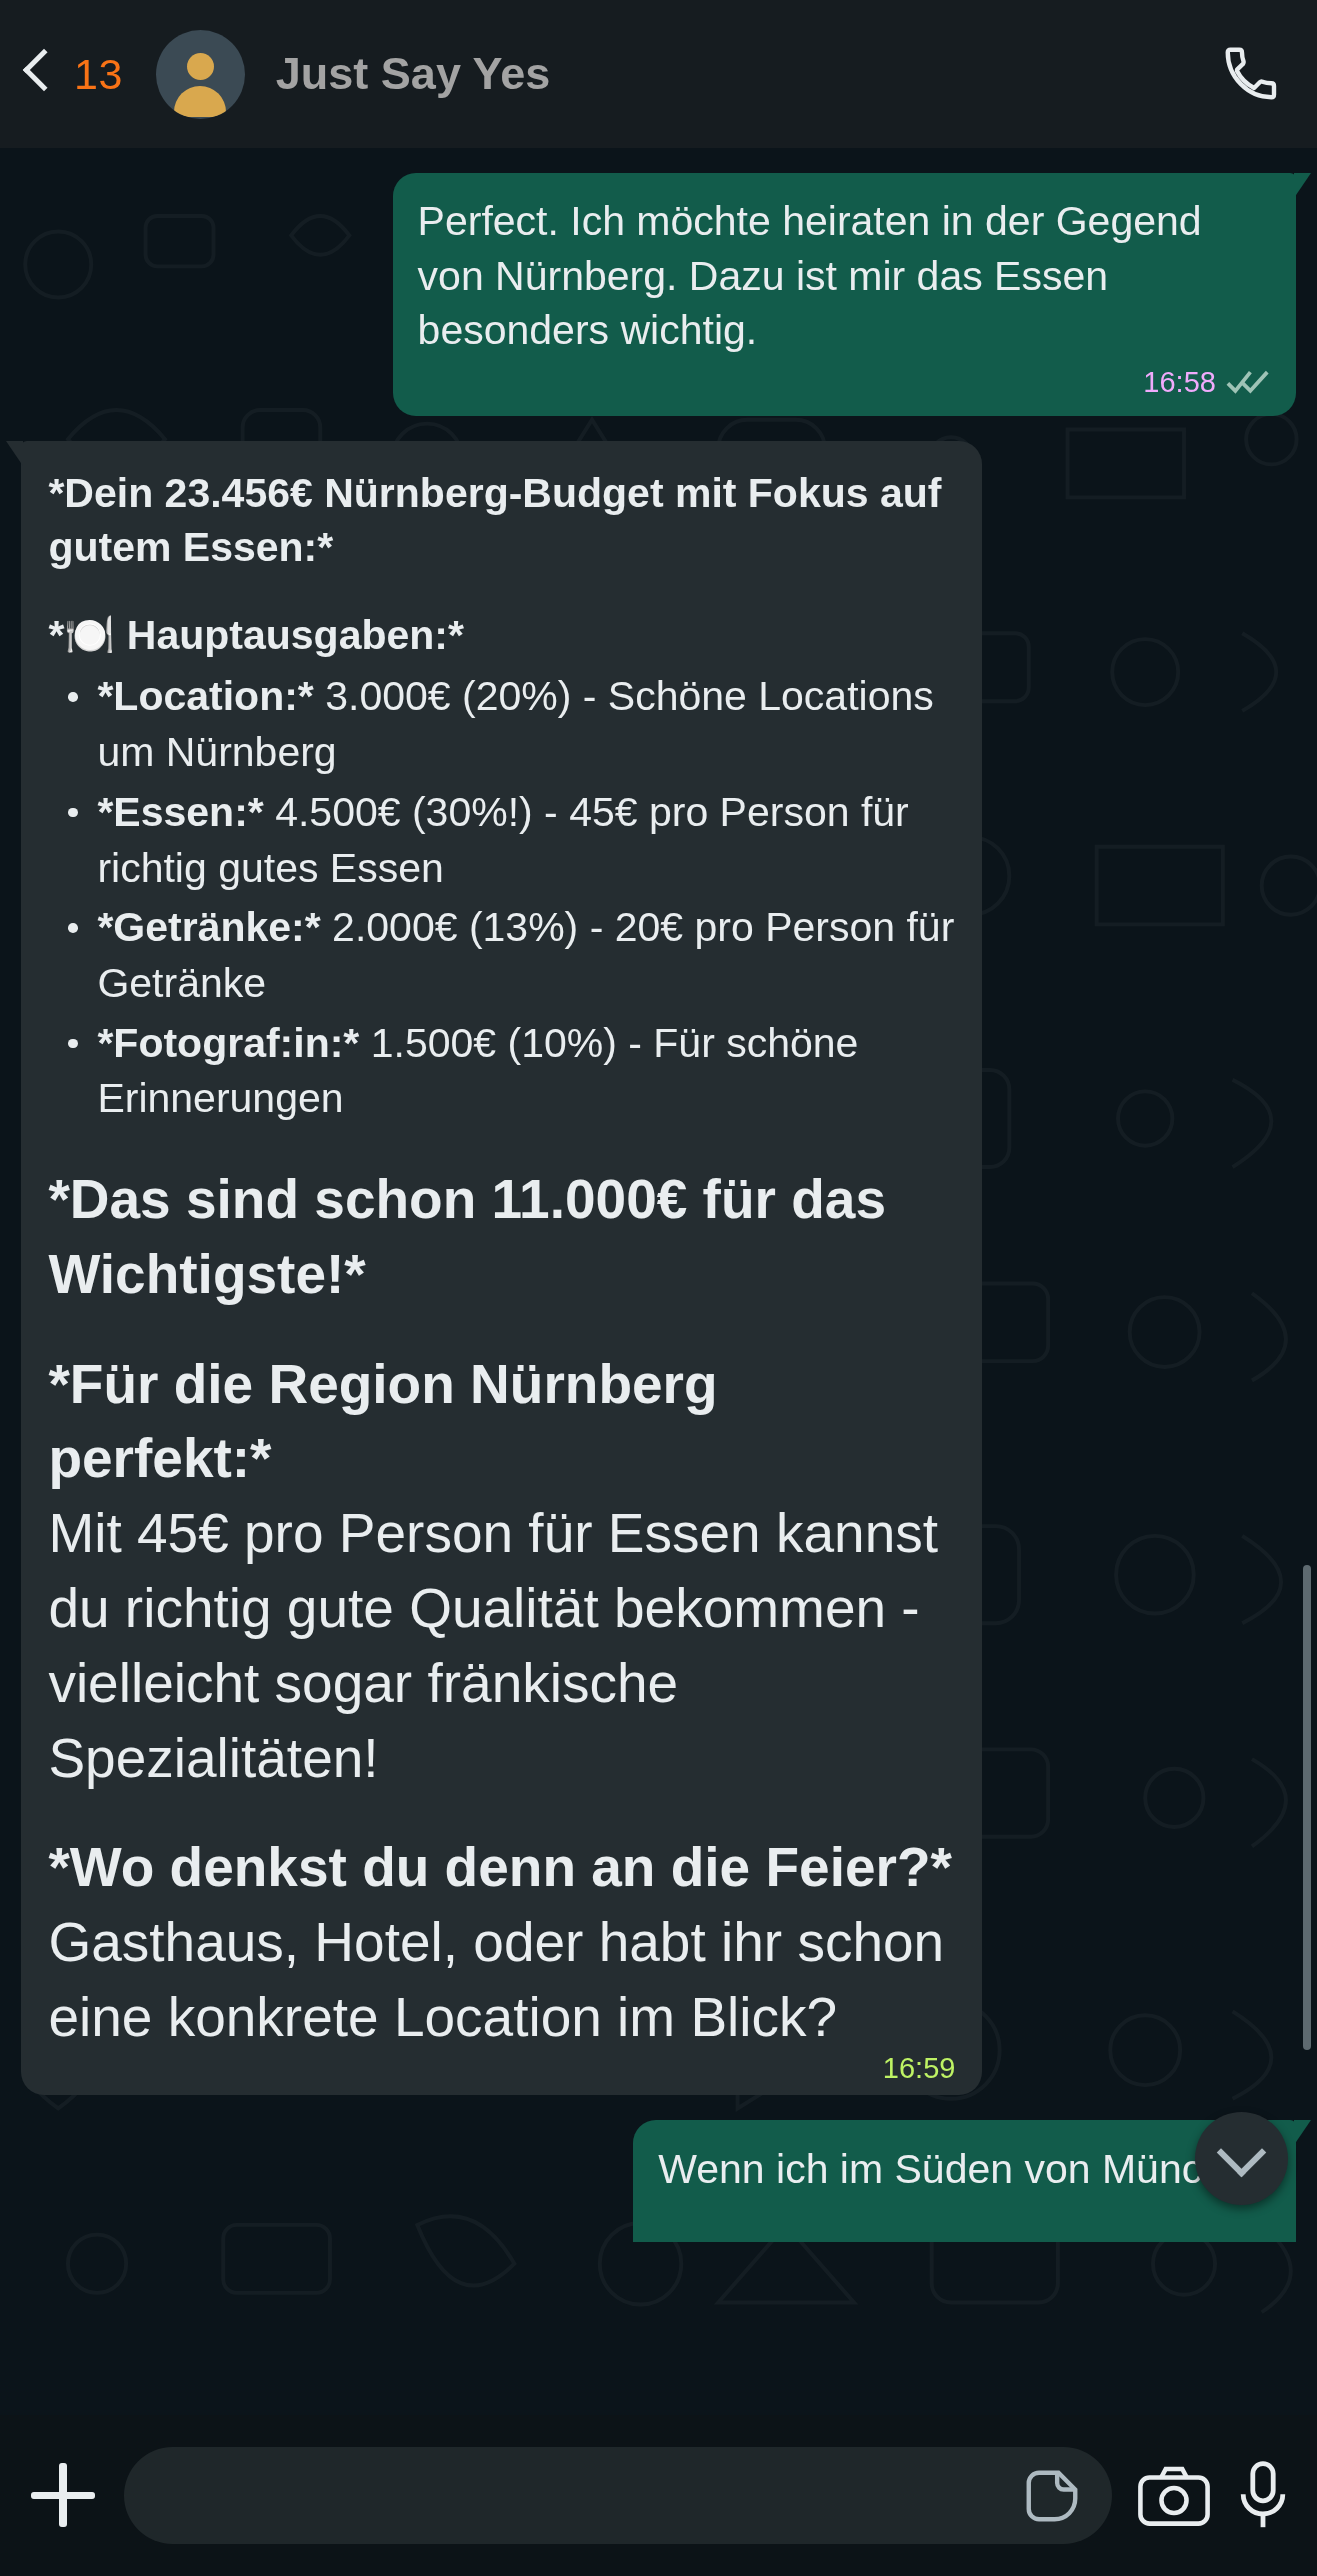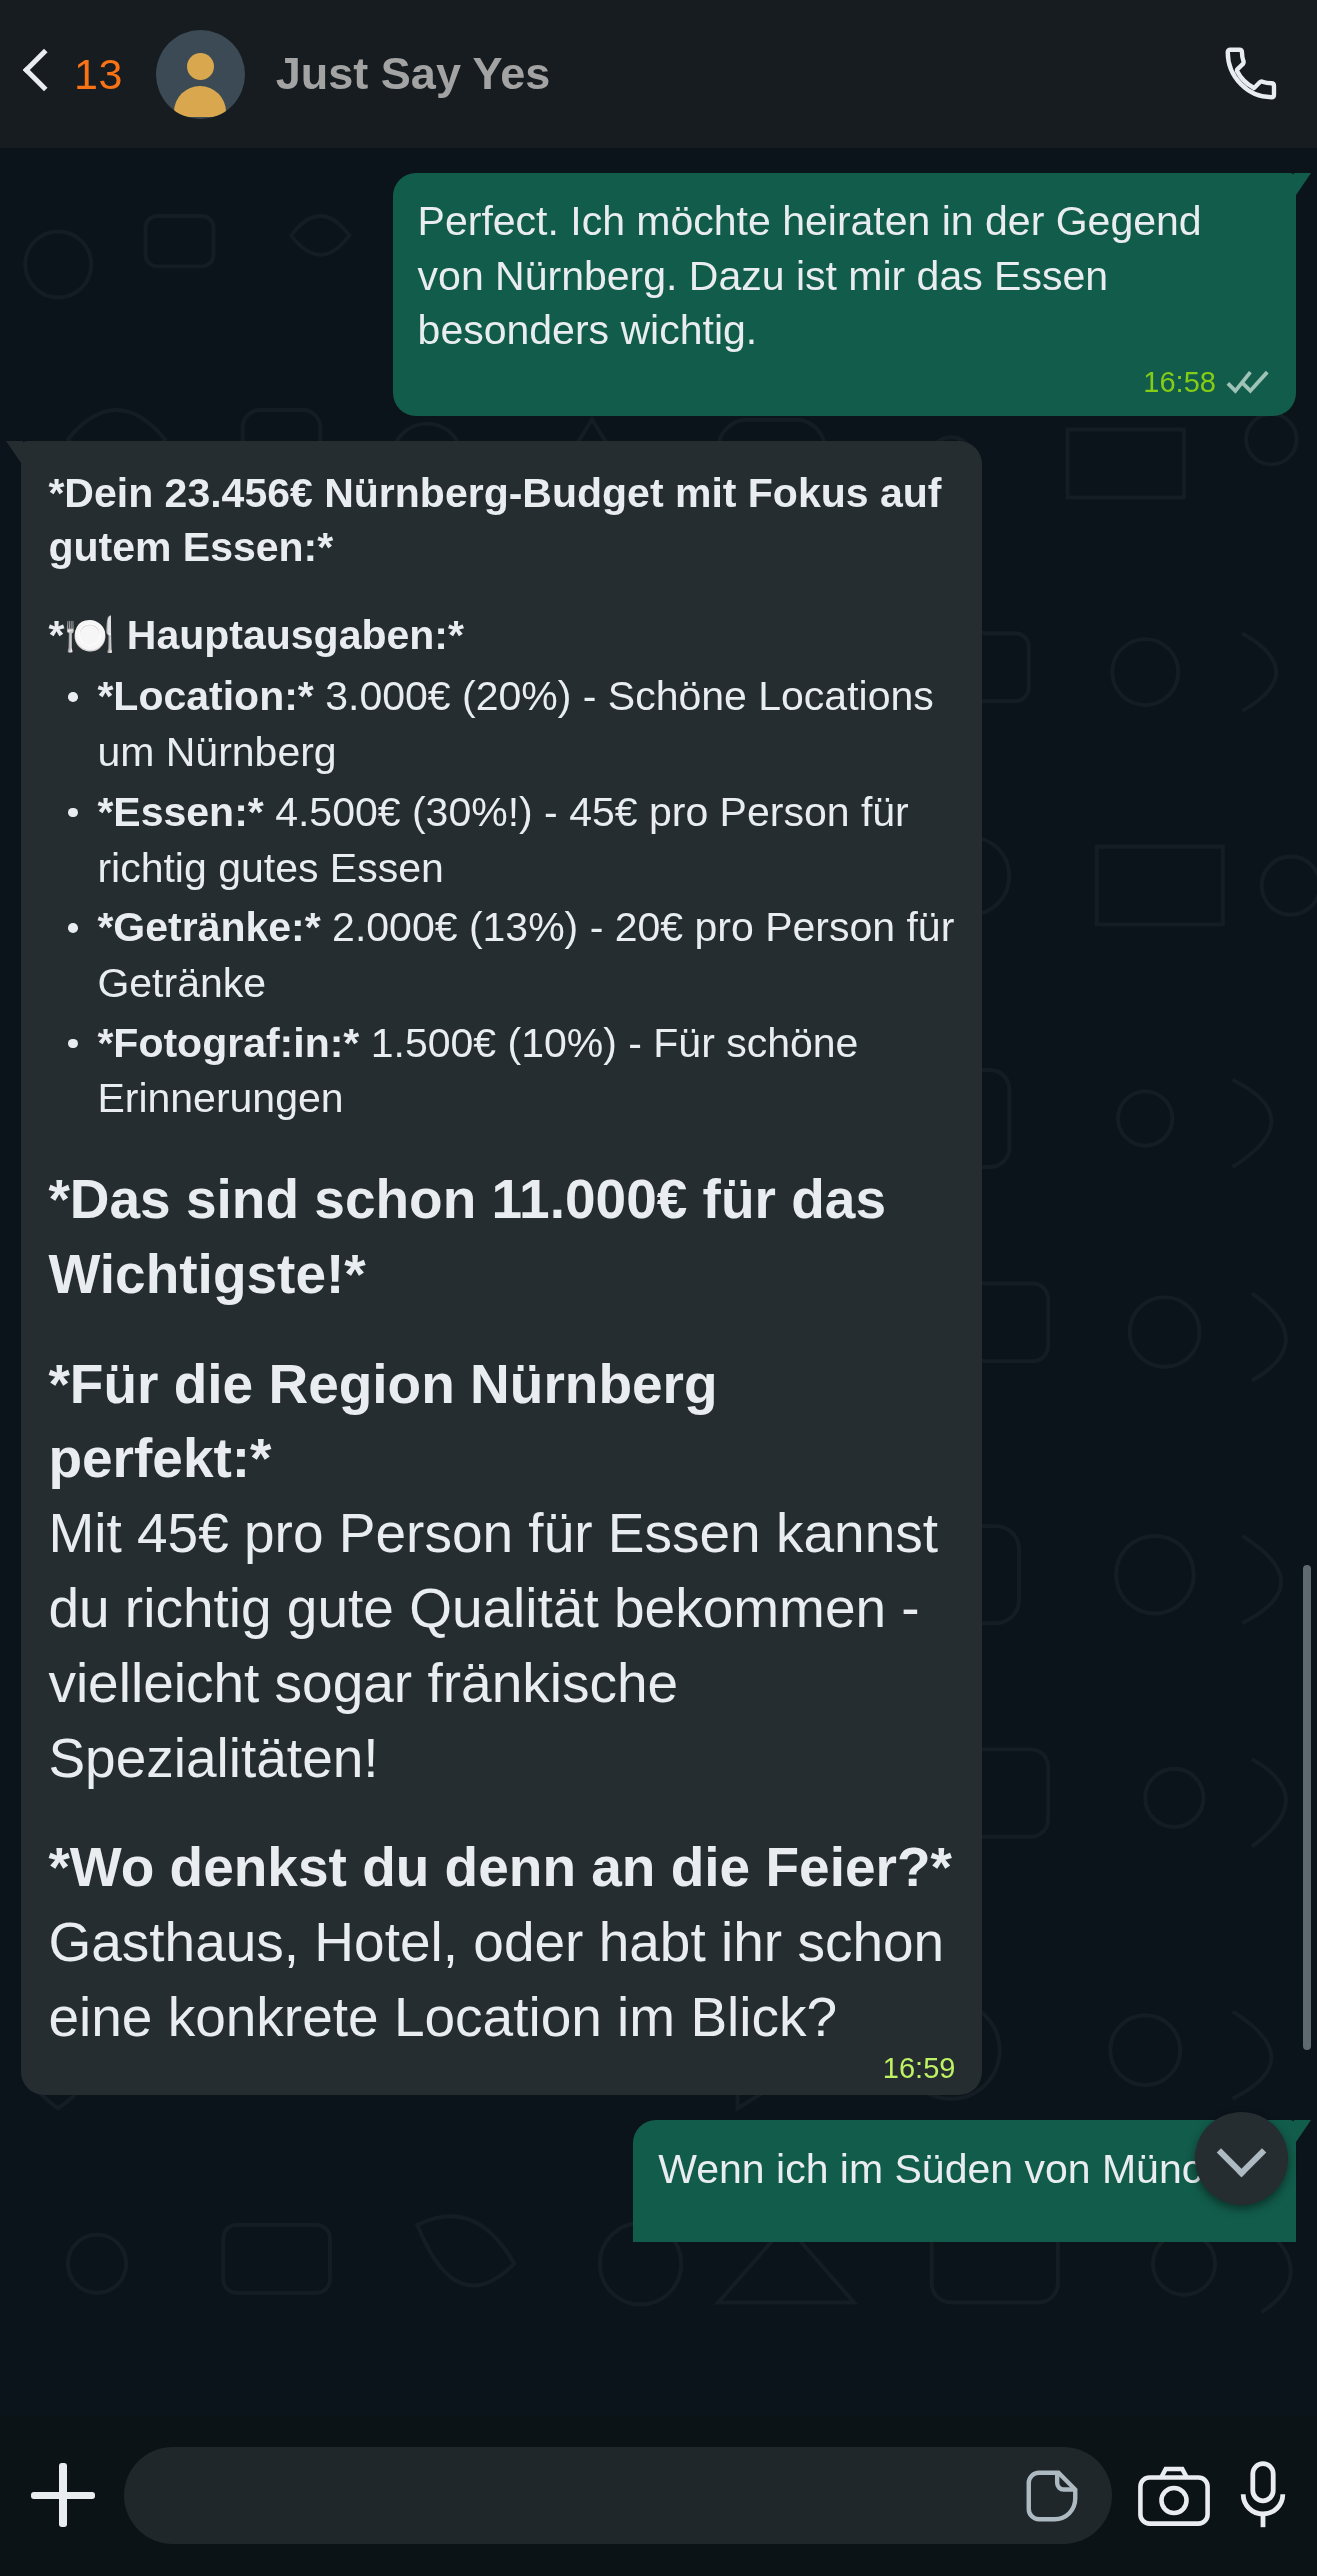--- a/index.html
+++ b/index.html
@@ -170,21 +170,21 @@
     display: flex;
     align-items: center;
     justify-content: flex-end;
     gap: 9.7px;
     margin-top: 5.8px;
   }
   .time {
     font-size: 29px;
     color: #93a3ab;
   }
-  .bubble.out .time { color: #84cc16; }
+  .bubble.out .time { color: #f0abfc; }
   .ticks { width: 45px; height: 27px; }
   .ticks svg { display: block; }
 
   
   .bubble.long { max-width: 961px; padding: 25px 27px 7.8px 27px; }
   .bubble.long .hdr {
     font-weight: bold;
     font-size: 41px;
     line-height: 1.32;
     margin: 0 0 33px 0;

